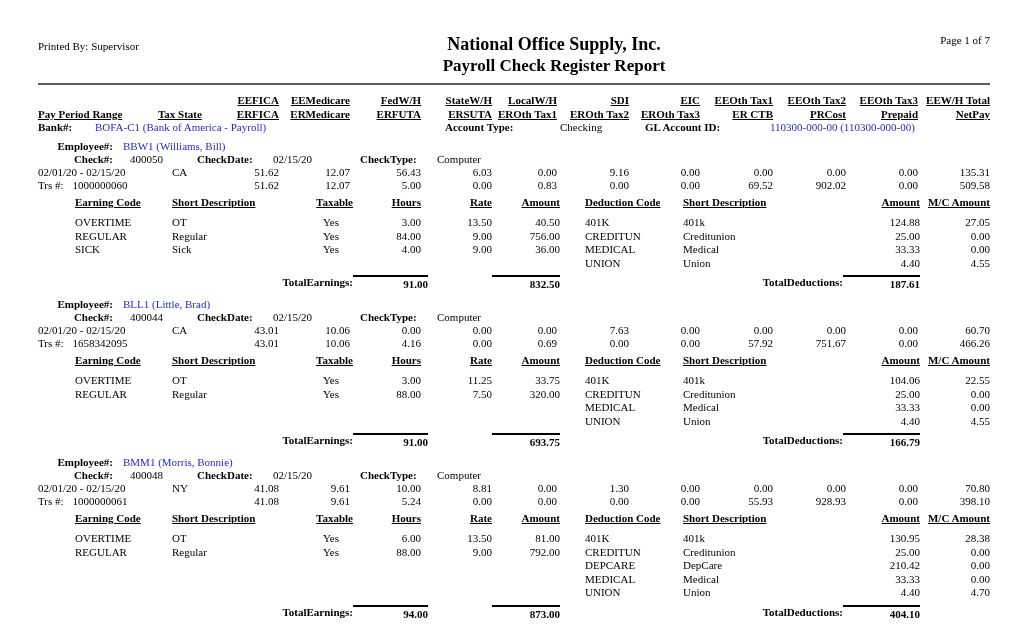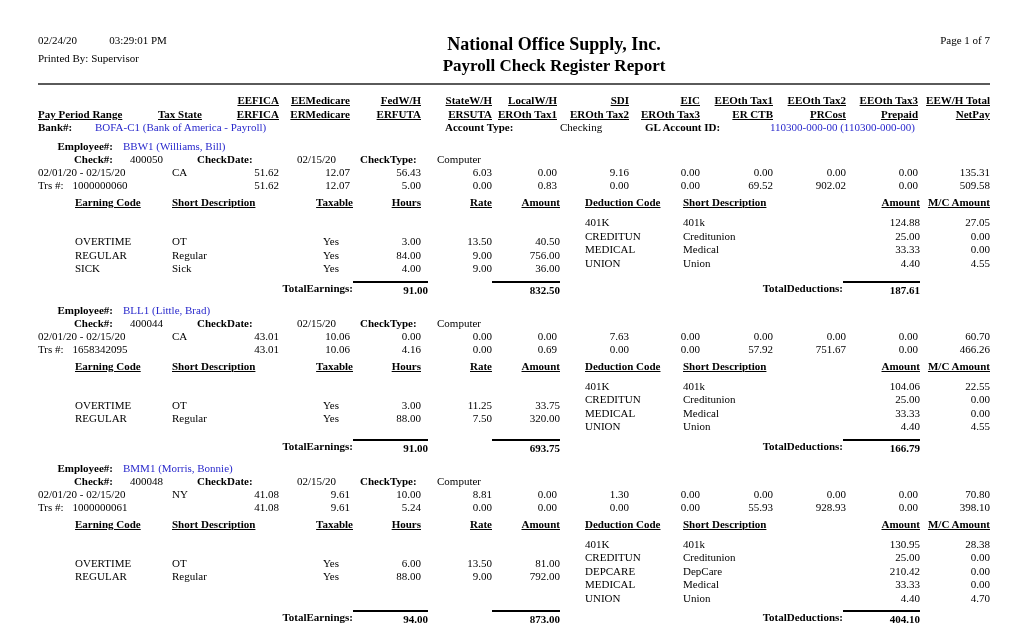--- a/index.html
+++ b/index.html
@@ -35,50 +35,47 @@
   .acct-val{padding-left:20px;}
   .gl-val{padding-left:15px;}
   
   .emp{margin-top:6px;}
   .emp-row{display:grid;grid-template-columns:75px auto;line-height:13px;}
   .emp-row .lbl{text-align:right;font-weight:bold;}
   .emp-row .val{padding-left:10px;}
   .check-row{display:grid;grid-template-columns:75px 84px 68px 95px 70px auto;line-height:13px;}
   .check-row .lbl0{text-align:right;font-weight:bold;}
   .check-row .v0{padding-left:17px;}
-  .check-row .v1{padding-left:8px;text-align:center;}
+  .check-row .v1{padding-left:8px;}
   .check-row .v2{padding-left:7px;}
   
   .dhead{display:grid;grid-template-columns:134px 130px 51px 68px 71px 68px 123px 132px 105px 70px;line-height:15px;margin-top:3px;}
   .dhead span{font-weight:bold;text-decoration:underline;white-space:nowrap;}
   .ta-r{text-align:right;}
   .ec{padding-left:37px;}
   .dc{padding-left:25px;}
   .tax{text-align:right;padding-right:14px;}
   .detail-body{display:flex;align-items:flex-start;margin-top:6px;}
-  .earn-table{width:522px;margin-top:19px;}
+  .earn-table{width:522px;}
   .ded-table{width:430px;}
   .earn-table .drow{display:grid;grid-template-columns:134px 130px 51px 68px 71px 68px;line-height:13.5px;}
   .ded-table .drow{display:grid;grid-template-columns:123px 132px 105px 70px;line-height:13.5px;}
   .drow .num{text-align:right;}
   
   .totals{display:grid;grid-template-columns:315px 75px 64px 68px 283px 77px 70px;margin-top:5px;line-height:15px;font-weight:bold;}
   .totals .tlabel{text-align:right;}
   .totals .tval{text-align:right;border-top:2px solid #000;}
 </style>
 </head>
 <body>
 
 <div class="page">
 
   <div class="hdr">
     <div class="hdr-left">
-      <div>
-        <span>02/24/20</span><span class="dt-time">03:29:01 PM</span>
-      </div>
       <div class="printed">Printed By: Supervisor</div>
     </div>
     <div class="hdr-center">
       <div class="company">National Office Supply, Inc.</div>
       <div class="title">Payroll Check Register Report</div>
     </div>
     <div class="hdr-right">Page 1 of 7</div>
   </div>
 
   <div class="rule"></div>

